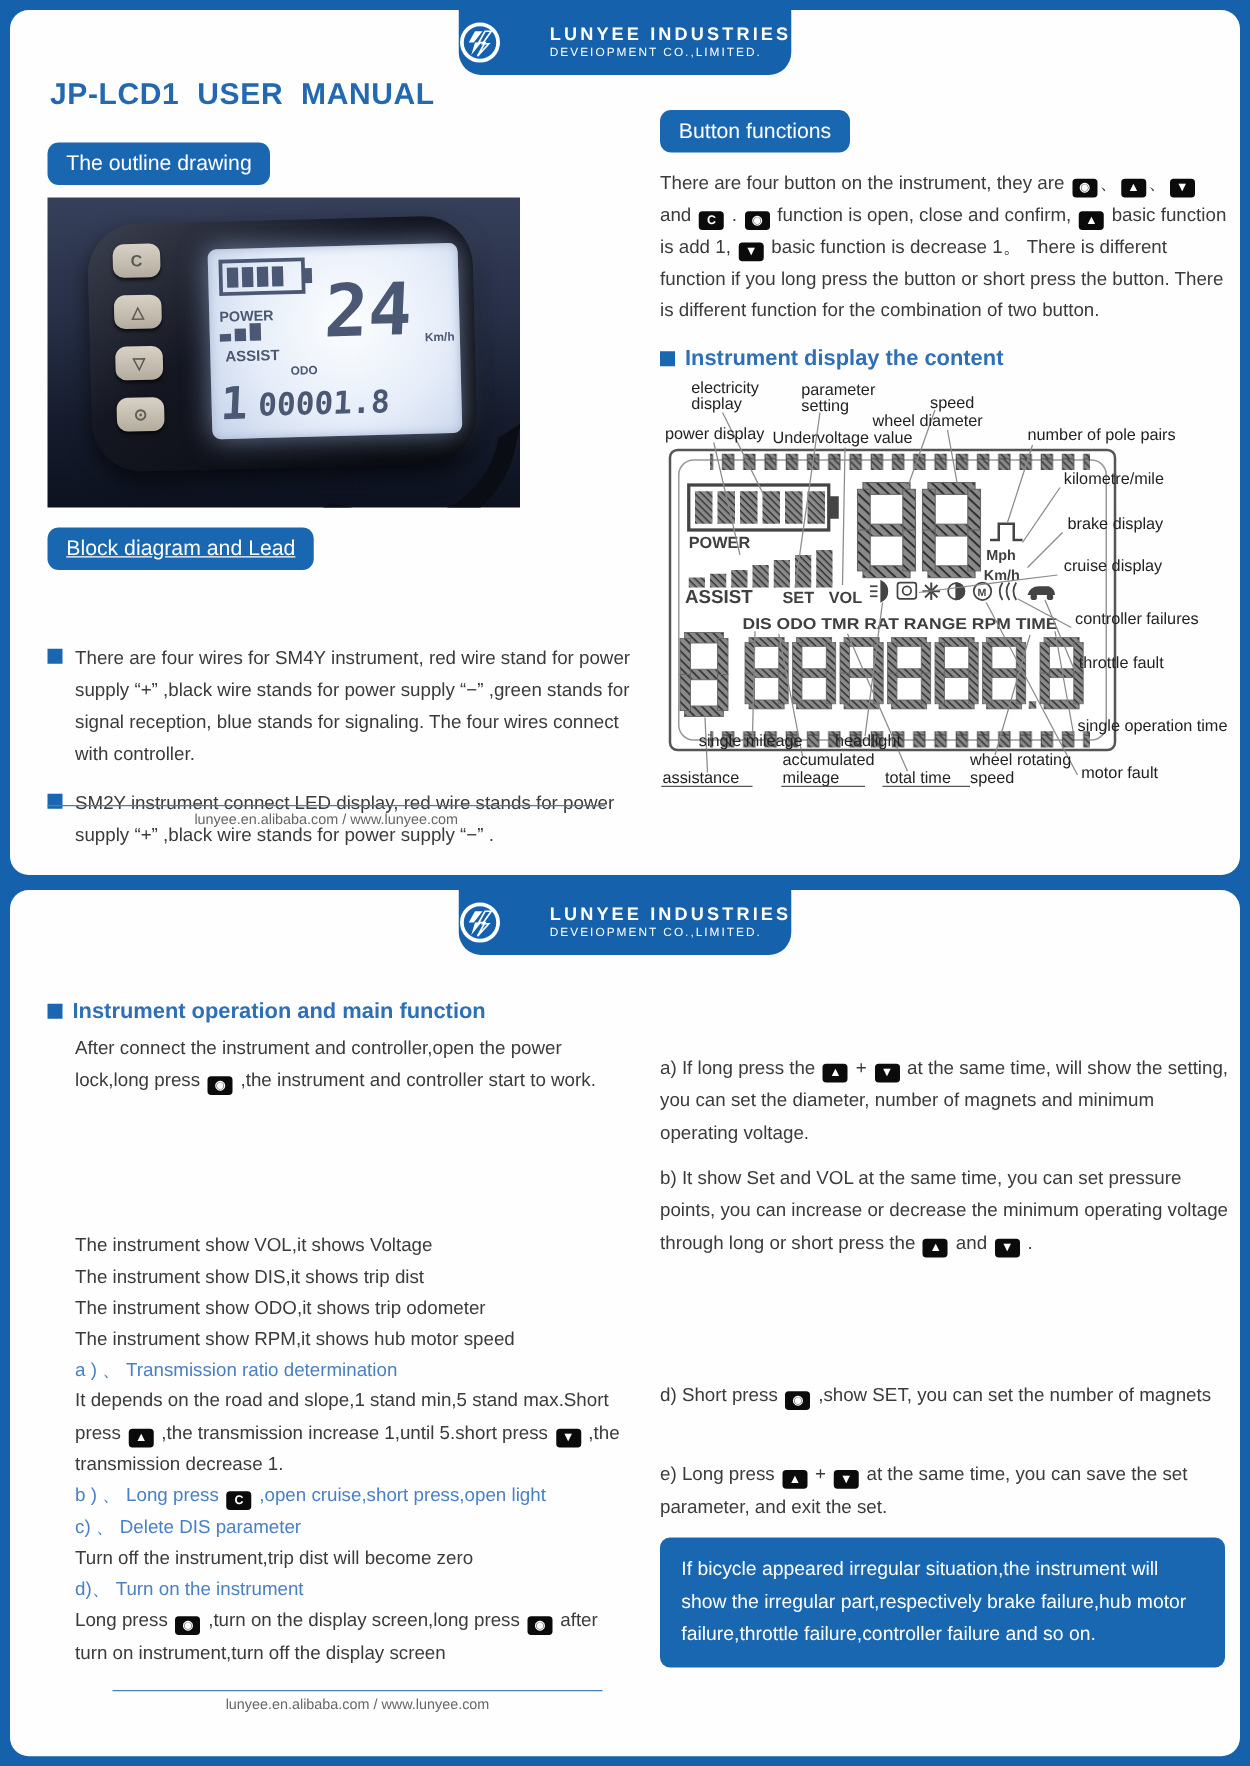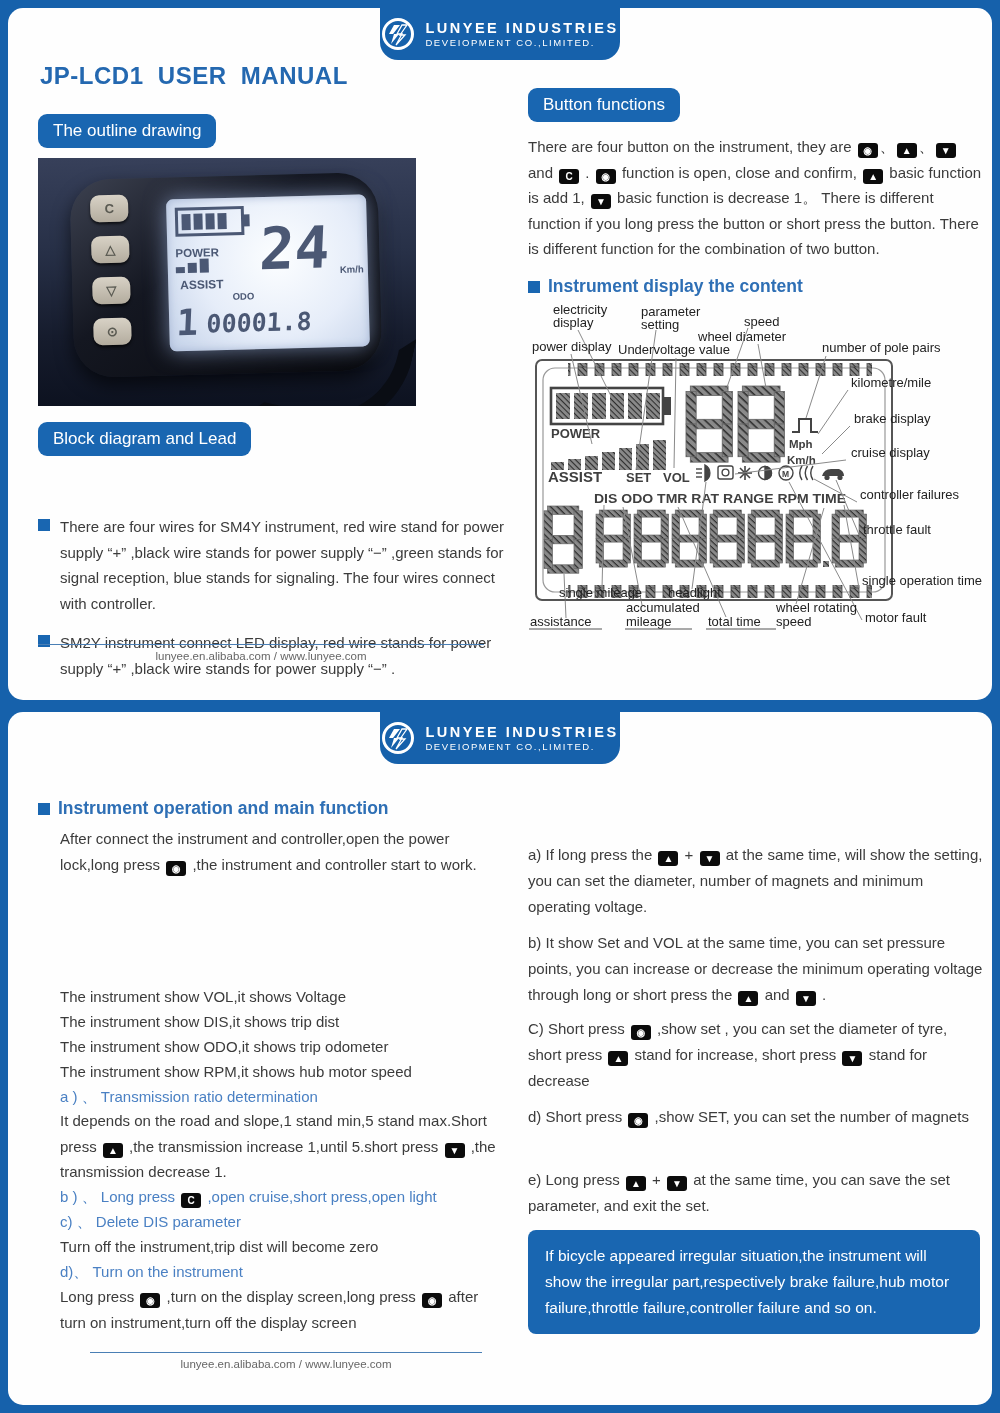--- a/index.html
+++ b/index.html
@@ -1,22 +1,22 @@
 <!DOCTYPE html>
 <html><head>
 <meta charset="utf-8">
 <style>
   html,body{margin:0;padding:0;width:1000px;height:1413px;}
   body{background:#1661ab;position:relative;font-family:"Liberation Sans",sans-serif;overflow:hidden;}
   .page{position:absolute;left:8px;width:984px;background:#fefefe;border-radius:15px;}
   #page1{top:8px;height:692px;}
   #page2{top:712px;height:693px;}
 
-  .logo-badge{position:absolute;top:0;left:50%;transform:translateX(-50%);width:240px;height:52px;
-    background:#1661ab;border-radius:0 0 18px 18px;display:flex;align-items:center;justify-content:center;gap:10px;color:#fff;}
+  .logo-badge{position:absolute;top:0;left:50%;transform:translateX(-50%);width:266px;height:52px;
+    background:#1661ab;border-radius:0 0 18px 18px;display:flex;align-items:center;justify-content:space-between;gap:10px;color:#fff;}
   .logo-text{display:flex;flex-direction:column;line-height:1.25;}
   .logo-name{font-size:14.5px;font-weight:bold;letter-spacing:2.5px;white-space:nowrap;}
   .logo-sub{font-size:9.5px;letter-spacing:1.6px;white-space:nowrap;}
 
   .h-title{position:absolute;left:32px;top:54px;font-size:24px;font-weight:bold;color:#2468b0;letter-spacing:.5px;white-space:pre;}
   .badge{position:absolute;background:#1966b1;color:#fff;font-size:17px;padding:7px 15px;border-radius:9px;white-space:nowrap;}
 
   .sq{display:inline-block;width:12px;height:12px;background:#1966b1;margin-right:8px;vertical-align:-1px;}
   .para{position:absolute;font-size:15px;line-height:25.5px;color:#3b3b3b;}
   .hang{padding-left:22px;margin-top:46px;}
@@ -101,21 +101,21 @@
             <text x="64" y="102" font-size="9.5" font-weight="bold">ODO</text>
             <text x="16" y="136" font-size="36" font-weight="bold" font-family="DejaVu Sans Mono, monospace" transform="skewX(-4)">1</text>
             <text x="46" y="134" font-size="25" font-weight="bold" font-family="DejaVu Sans Mono, monospace" transform="skewX(-4)">00001.8</text>
           </g>
         </svg>
       </div>
       <div class="cable"></div>
     </div>
   </div>
 
-  <div class="badge" style="left:30px;top:414px;">Block diagram and Lead</div>
+  <div class="badge" style="left:30px;top:414px;text-decoration:underline;">Block diagram and Lead</div>
 
   <div class="para hang" style="left:30px;top:460px;width:462px;">
     <span class="sq"></span>
     <span>There are four wires for SM4Y instrument, red wire stand for power supply “+” ,black wire stands for power supply “−” ,green stands for signal reception, blue stands for signaling. The four wires connect with controller.</span>
   </div>
   <div class="para hang" style="left:30px;top:576px;width:462px;">
     <span class="sq"></span>
     <span>SM2Y  instrument connect LED display, red wire stands for power supply “+” ,black wire stands for power supply “−” .</span>
   </div>
 
@@ -324,18 +324,17 @@
   <div class="para blue-sub" style="left:52px;top:497px;">c) 、 Delete DIS parameter</div>
   <div class="para" style="left:52px;top:522px;width:440px;">Turn off the instrument,trip dist will become zero</div>
   <div class="para blue-sub" style="left:52px;top:547px;">d)、 Turn on the instrument</div>
   <div class="para" style="left:52px;top:572px;width:444px;">Long press <span class="kbtn">◉</span> ,turn on the display screen,long press <span class="kbtn">◉</span> after turn on instrument,turn off the display screen</div>
 
   <div class="footer" style="left:82px;top:640px;width:392px;">lunyee.en.alibaba.com / www.lunyee.com</div>
 
 
   <div class="para" style="left:520px;top:130px;width:456px;line-height:26px;">a)  If long press the <span class="kbtn">▲</span> + <span class="kbtn">▼</span> at the same time, will show the setting, you can set the diameter, number of magnets and minimum operating voltage.</div>
   <div class="para" style="left:520px;top:218px;width:456px;line-height:26px;">b)  It show Set and VOL at the same time, you can set pressure points, you can increase or decrease the minimum operating voltage through long or short press the <span class="kbtn">▲</span> and <span class="kbtn">▼</span> .</div>
-  <div class="para" style="left:520px;top:304px;width:456px;line-height:26px;">C)  Short press <span class="kbtn">◉</span> ,show set , you can set the diameter of tyre, short press <span class="kbtn">▲</span> stand for increase, short press <span class="kbtn">▼</span> stand for decrease</div>
   <div class="para" style="left:520px;top:392px;width:456px;line-height:26px;">d)  Short press <span class="kbtn">◉</span> ,show SET, you can set the number of magnets</div>
   <div class="para" style="left:520px;top:455px;width:456px;line-height:26px;">e)  Long press <span class="kbtn">▲</span> + <span class="kbtn">▼</span> at the same time, you can save the set parameter, and exit the set.</div>
 
   <div class="infobox">If bicycle appeared irregular situation,the instrument will show the irregular part,respectively brake failure,hub motor failure,throttle failure,controller failure and so on.</div>
 </div>
 
 </body></html>

